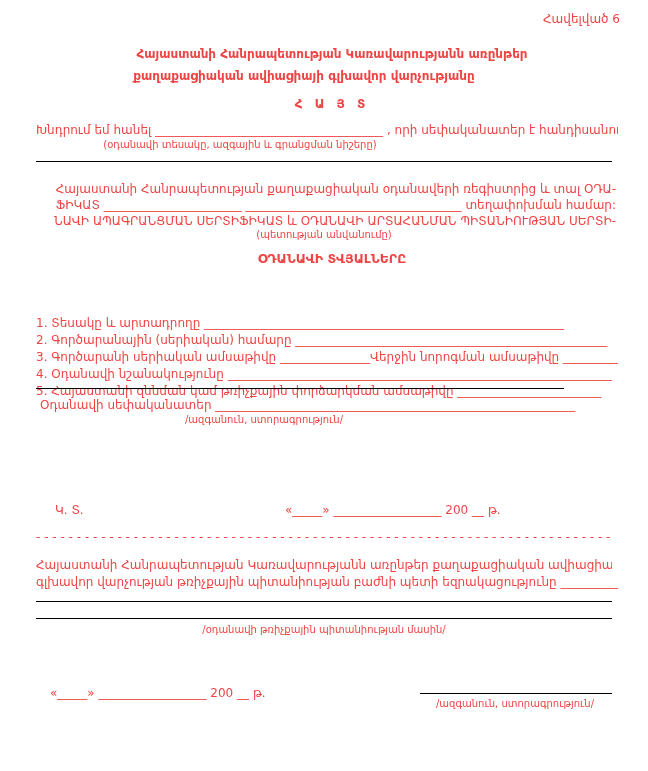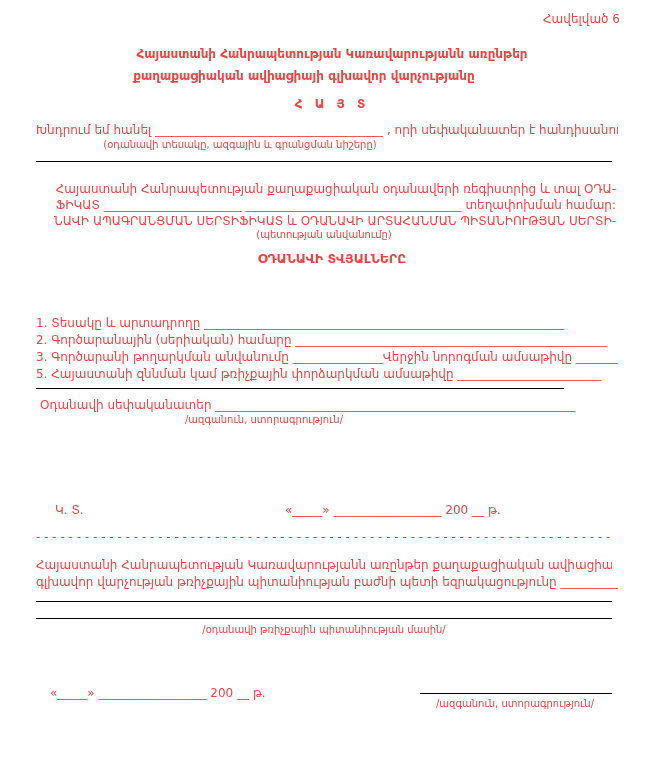--- a/index.html
+++ b/index.html
@@ -39,21 +39,22 @@
     <div class="nowrap"><span>ՖԻԿԱՏ</span> <span>_______________________</span> <span>____________________________________</span> <span>տեղափոխման համար:</span></div>
     <div class="nowrap">ՆԱՎԻ ԱՊԱԳՐԱՆՑՄԱՆ ՍԵՐՏԻՖԻԿԱՏ և ՕԴԱՆԱՎԻ ԱՐՏԱՀԱՆՄԱՆ ՊԻՏԱՆԻՈՒԹՅԱՆ ՍԵՐՏԻ-</div>
   </div>
   <div class="abs small center" style="top:229px; left:36px; width:576px;">(պետության անվանումը)</div>
 
   <div class="abs bold center" style="top:251px; left:0; width:648px; font-size:12.5px;">ՕԴԱՆԱՎԻ ՏՎՅԱԼՆԵՐԸ</div>
 
   <div class="abs" id="fields-container" style="top:281px; left:36px; width:582px; line-height:17px;margin-top:34px;">
       <div class="nowrap"><span>1. </span><span>Տեսակը և արտադրողը </span><span>____________________________________________________________</span></div>
       <div class="nowrap"><span>2. </span><span>Գործարանային (սերիական) համարը </span><span>____________________________________________________</span></div>
-      <div class="nowrap"><span>3. </span><span>Գործարանի թողարկման անվանումը </span><span>_______________</span><span>Վերջին նորոգման ամսաթիվը </span><span>__________</span></div>
+      <div class="nowrap"><span>3. </span><span>Գործարանի սերիական ամսաթիվը </span><span>_______________</span><span>Վերջին նորոգման ամսաթիվը </span><span>__________</span></div>
+      <div class="nowrap"><span>4. </span><span>Օդանավի նշանակությունը </span><span>________________________________________________________________</span></div>
       <div class="nowrap"><span>5. </span><span>Հայաստանի զննման կամ թռիչքային փորձարկման ամսաթիվը </span><span>________________________</span></div>
     </div>
 
   <div class="abs rule" style="top:388px; left:36px; width:528px;"></div>
 
   <div class="abs nowrap" style="top:398px; left:40px; width:578px;"><span>Օդանավի սեփականատեր</span> <span>____________________________________________________________</span></div>
   <div class="abs small" style="top:414px; left:185px;">/ազգանուն, ստորագրություն/</div>
 
   <div class="abs" style="top:503px; left:55px;">Կ. Տ.</div>
 

